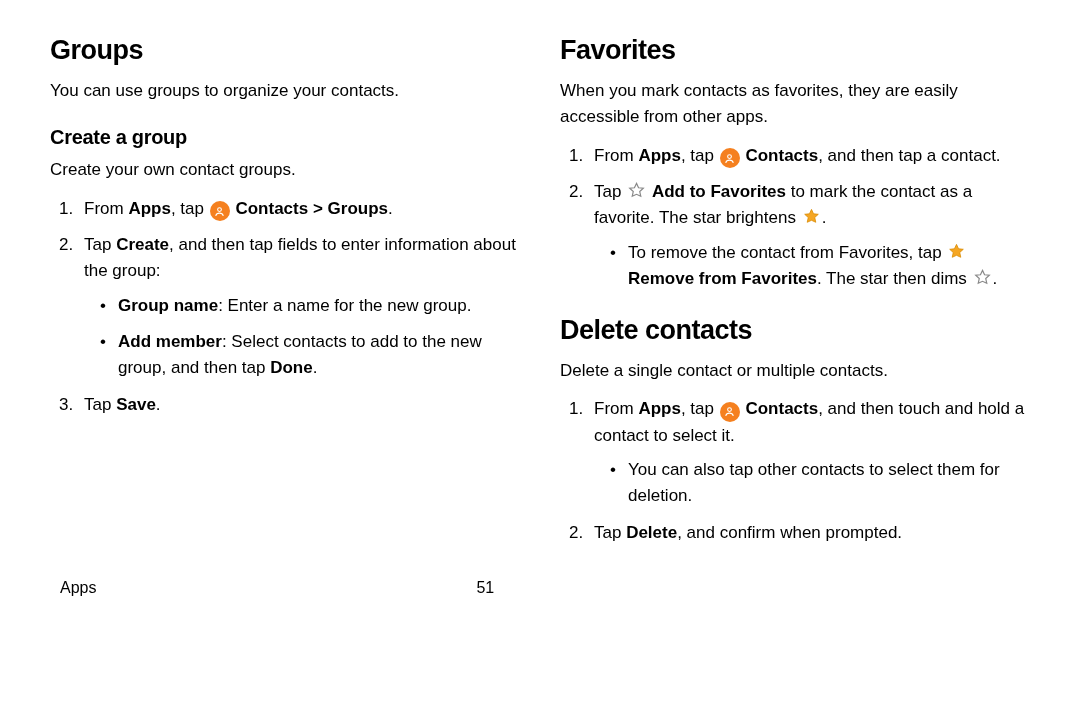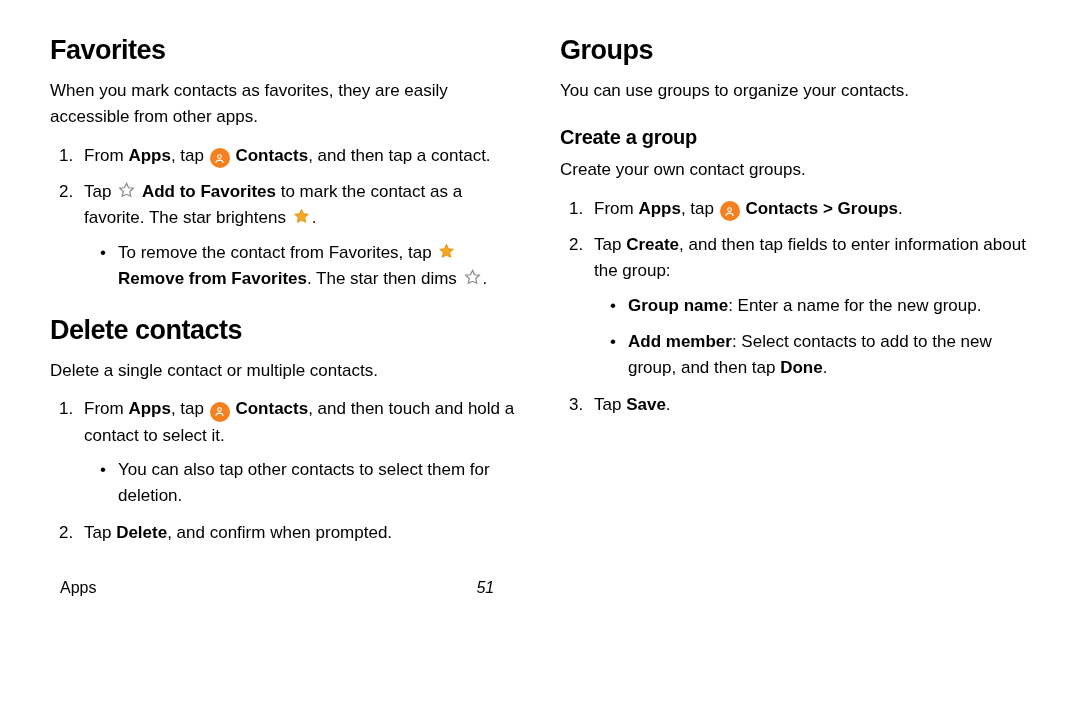--- a/index.html
+++ b/index.html
@@ -77,26 +77,61 @@
     vertical-align: -3px;
     margin: 0 1px;
   }
   .icon-star svg { width: 19px; height: 19px; }
   .footer {
     display: flex;
     margin-top: 20px;
     font-size: 16px;
   }
   .footer .label { margin-left: 10px; }
-  .footer .page { margin-left: 380px; font-style: italic; }
+  .footer .page { margin-left: 380px; }
 </style>
 </head>
 <body>
 
 <div class="columns">
+  <div class="col">
+
+    <h1>Groups</h1>
+    <p>You can use groups to organize your contacts.</p>
+
+    <h2>Create a group</h2>
+    <p>Create your own contact groups.</p>
+
+    <ol>
+      <li>
+        <span>From </span><span class="b">Apps</span><span>, tap </span><span class="icon-contacts">
+            <svg viewBox="0 0 24 24">
+              <circle cx="12" cy="8.5" r="3.5" fill="none" stroke="#fff" stroke-width="2"></circle>
+              <path d="M5 20c1-4 5-5 7-5s6 1 7 5" fill="none" stroke="#fff" stroke-width="2"></path>
+            </svg>
+          </span> <span class="b">Contacts</span><span class="b"> &gt; </span><span class="b">Groups</span><span>.</span>
+      </li>
+      <li>
+        <span>Tap </span><span class="b">Create</span><span>, and then tap fields to enter information about the group:</span>
+        <ul>
+          <li>
+            <span class="b">Group name</span><span>: Enter a name for the new group.</span>
+          </li>
+          <li>
+            <span class="b">Add member</span><span>: Select contacts to add to the new group, and then tap </span><span class="b">Done</span><span>.</span>
+          </li>
+        </ul>
+      </li>
+      <li>
+        <span>Tap </span><span class="b">Save</span><span>.</span>
+      </li>
+    </ol>
+
+  </div>
+
   <div class="col">
 
     <h1>Favorites</h1>
     <p>When you mark contacts as favorites, they are easily accessible from other apps.</p>
 
     <ol>
       <li>
         <span>From </span><span class="b">Apps</span><span>, tap </span><span class="icon-contacts">
             <svg viewBox="0 0 24 24">
               <circle cx="12" cy="8.5" r="3.5" fill="none" stroke="#fff" stroke-width="2"></circle>
@@ -144,53 +179,18 @@
         <ul>
           <li>You can also tap other contacts to select them for deletion.</li>
         </ul>
       </li>
       <li>
         <span>Tap </span><span class="b">Delete</span><span>, and confirm when prompted.</span>
       </li>
     </ol>
 
   </div>
-
-  <div class="col">
-
-    <h1>Groups</h1>
-    <p>You can use groups to organize your contacts.</p>
-
-    <h2>Create a group</h2>
-    <p>Create your own contact groups.</p>
-
-    <ol>
-      <li>
-        <span>From </span><span class="b">Apps</span><span>, tap </span><span class="icon-contacts">
-            <svg viewBox="0 0 24 24">
-              <circle cx="12" cy="8.5" r="3.5" fill="none" stroke="#fff" stroke-width="2"></circle>
-              <path d="M5 20c1-4 5-5 7-5s6 1 7 5" fill="none" stroke="#fff" stroke-width="2"></path>
-            </svg>
-          </span> <span class="b">Contacts</span><span class="b"> &gt; </span><span class="b">Groups</span><span>.</span>
-      </li>
-      <li>
-        <span>Tap </span><span class="b">Create</span><span>, and then tap fields to enter information about the group:</span>
-        <ul>
-          <li>
-            <span class="b">Group name</span><span>: Enter a name for the new group.</span>
-          </li>
-          <li>
-            <span class="b">Add member</span><span>: Select contacts to add to the new group, and then tap </span><span class="b">Done</span><span>.</span>
-          </li>
-        </ul>
-      </li>
-      <li>
-        <span>Tap </span><span class="b">Save</span><span>.</span>
-      </li>
-    </ol>
-
-  </div>
 </div>
 
 <div class="footer">
   <span class="label">Apps</span>
   <span class="page">51</span>
 </div>
 
 </body></html>

